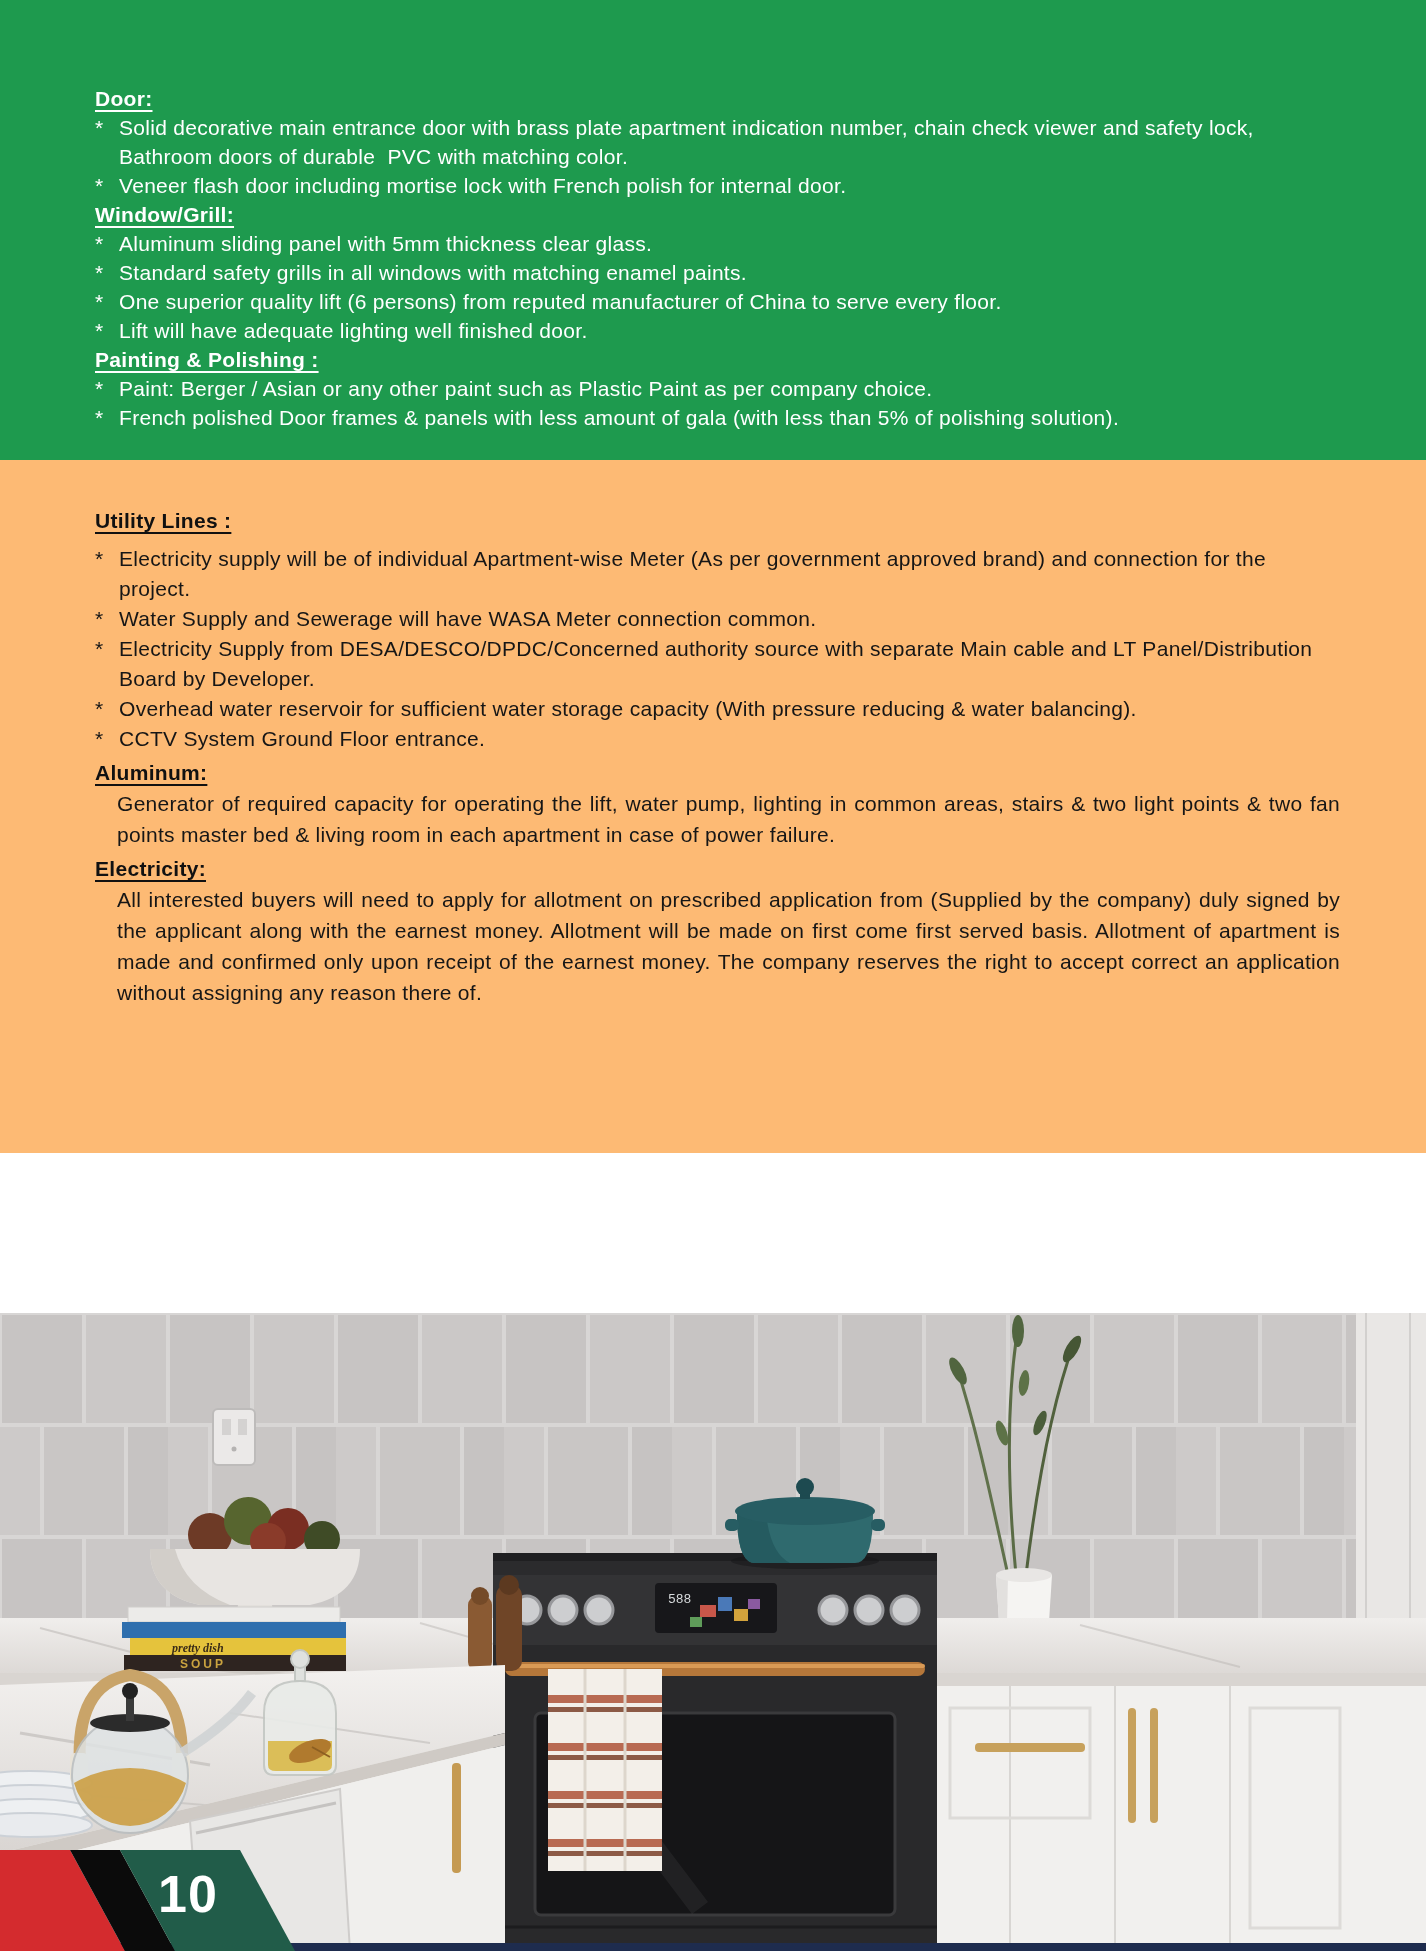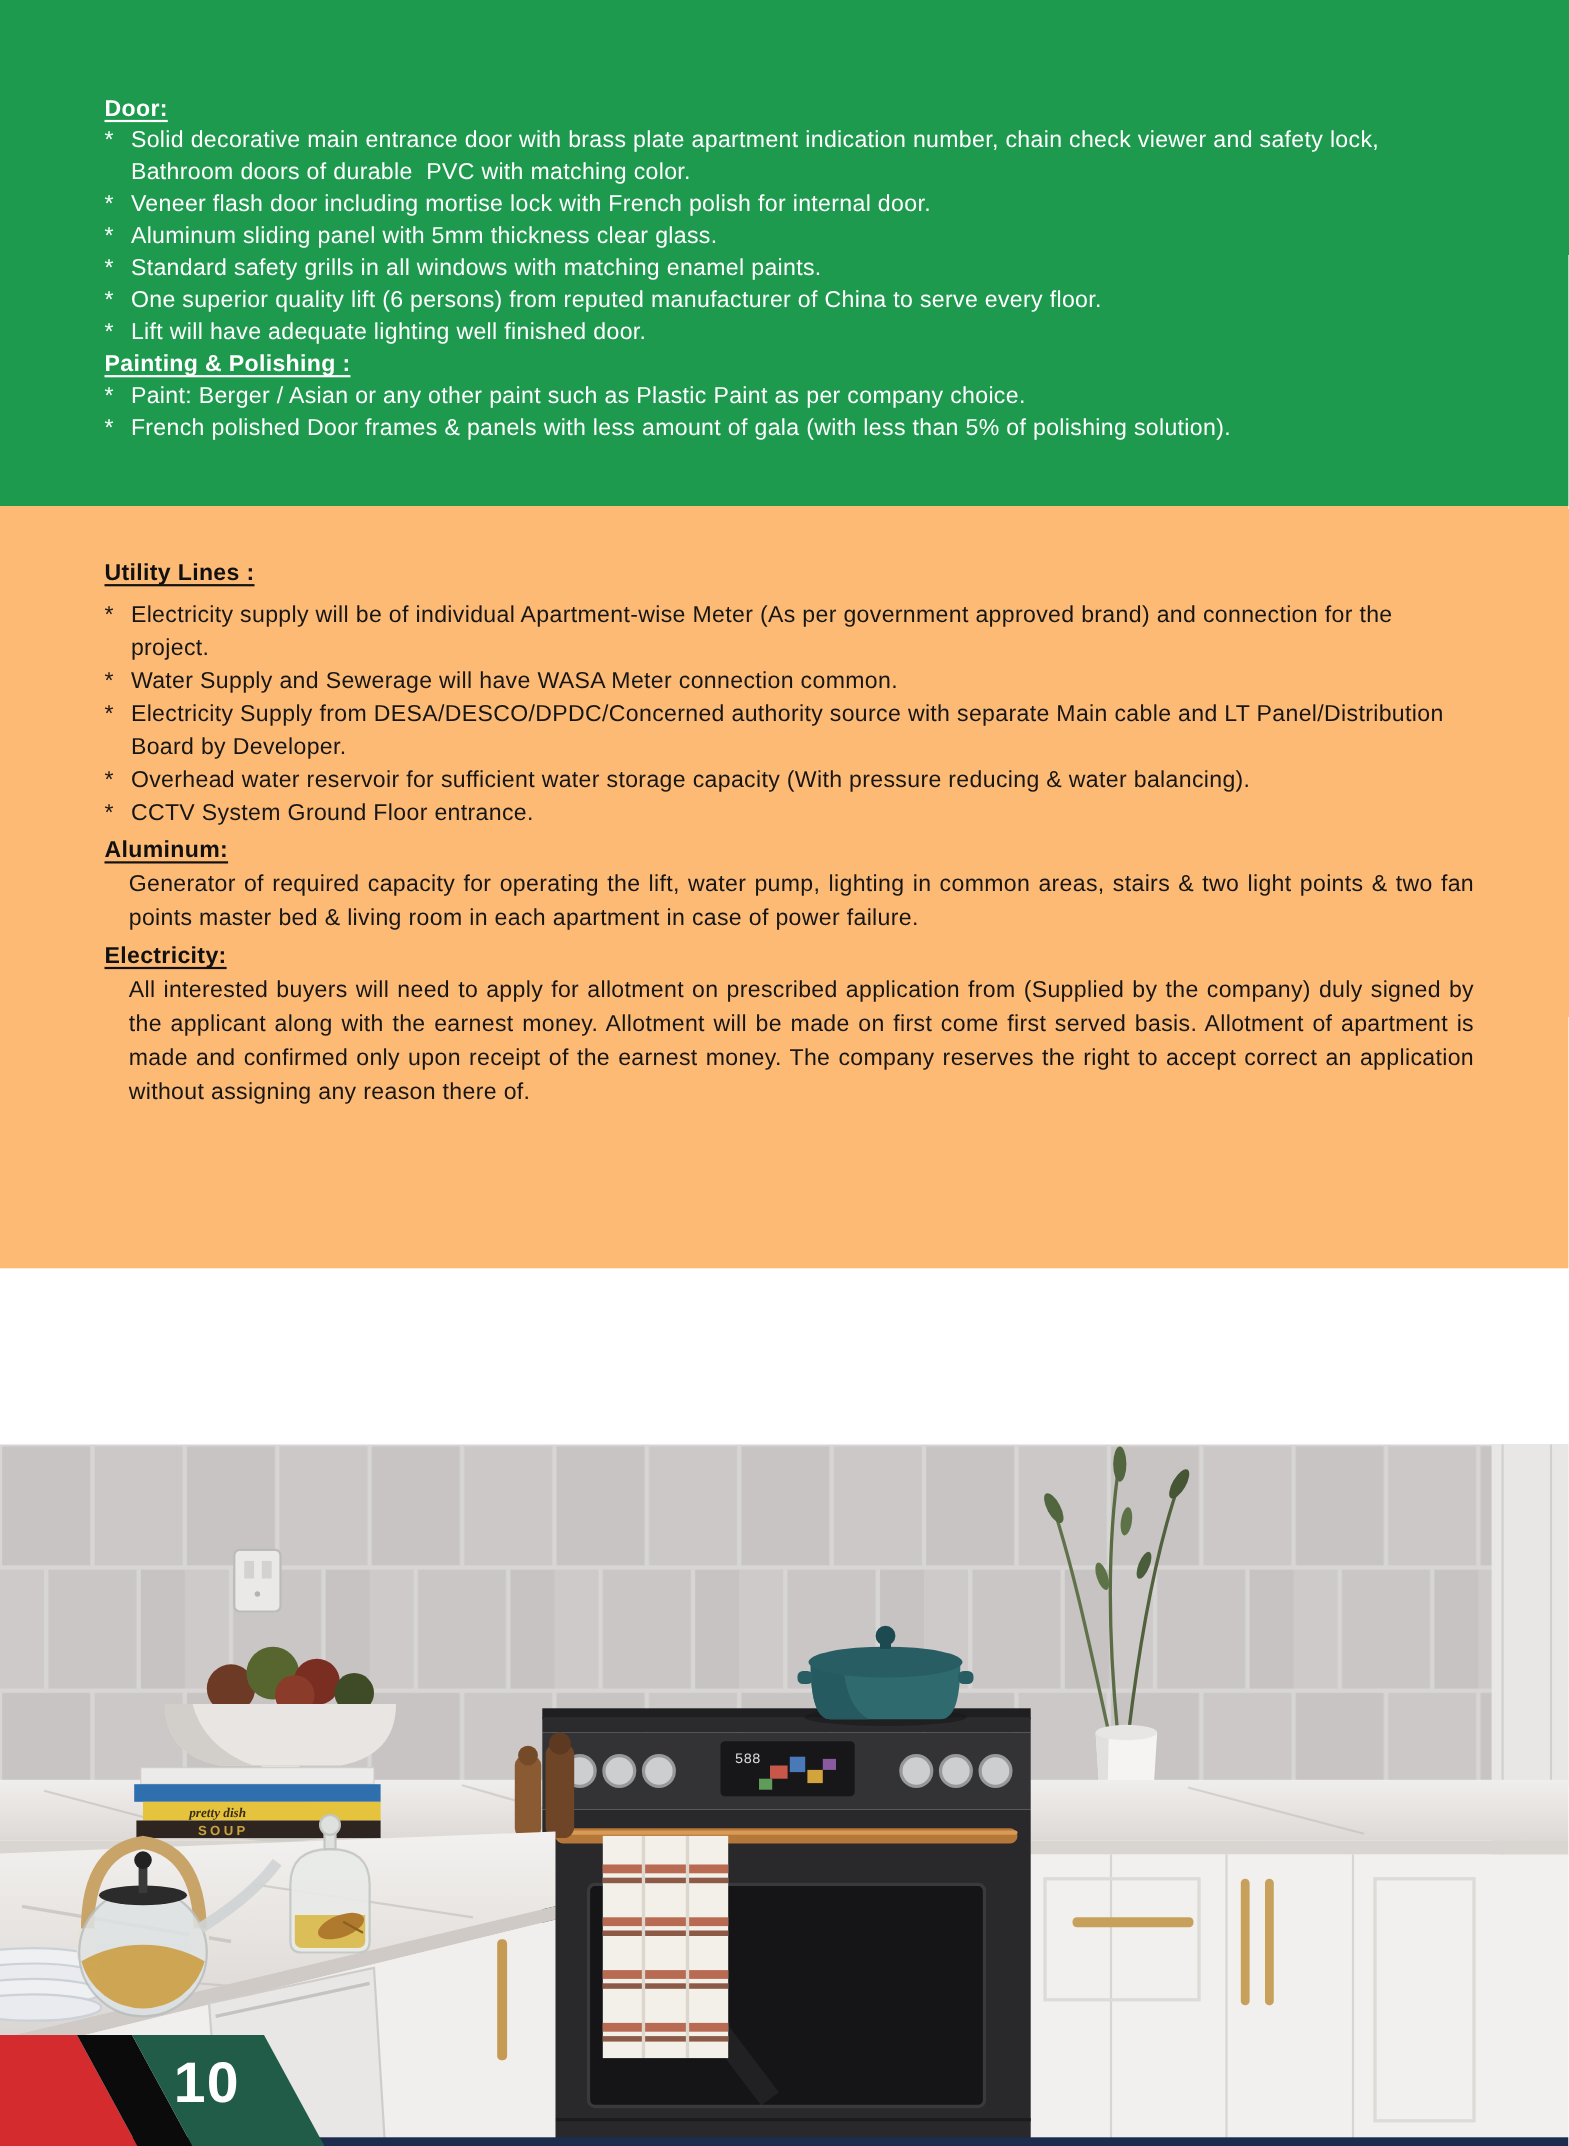--- a/index.html
+++ b/index.html
@@ -78,20 +78,21 @@
     <div class="g-head line">Door:</div>
     <div class="line bullet">
       <span class="star">*</span>
       <span class="btext">Solid decorative main entrance door with brass plate apartment indication number, chain check viewer and safety lock, Bathroom doors of durable  PVC with matching color.</span>
     </div>
     <div class="line bullet">
       <span class="star">*</span>
       <span class="btext">Veneer flash door including mortise lock with French polish for internal door.</span>
     </div>
 
+    <div class="g-head line">Window/Grill:</div>
     <div class="line bullet">
       <span class="star">*</span>
       <span class="btext">Aluminum sliding panel with 5mm thickness clear glass.</span>
     </div>
     <div class="line bullet">
       <span class="star">*</span>
       <span class="btext">Standard safety grills in all windows with matching enamel paints.</span>
     </div>
 
     <div class="line bullet">

